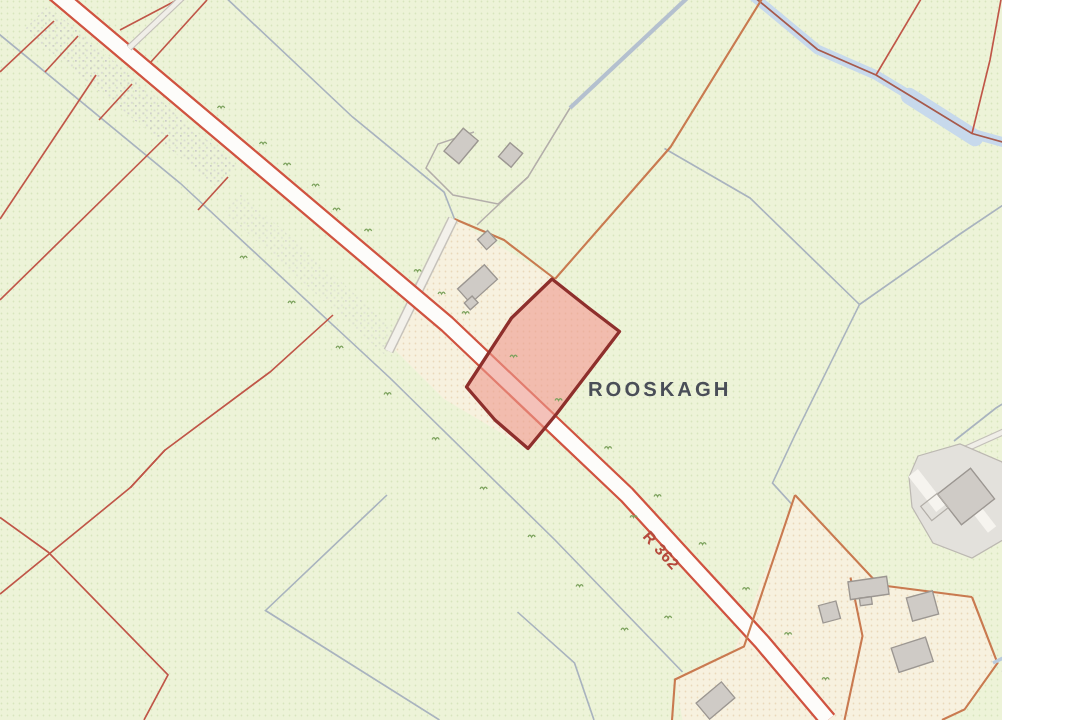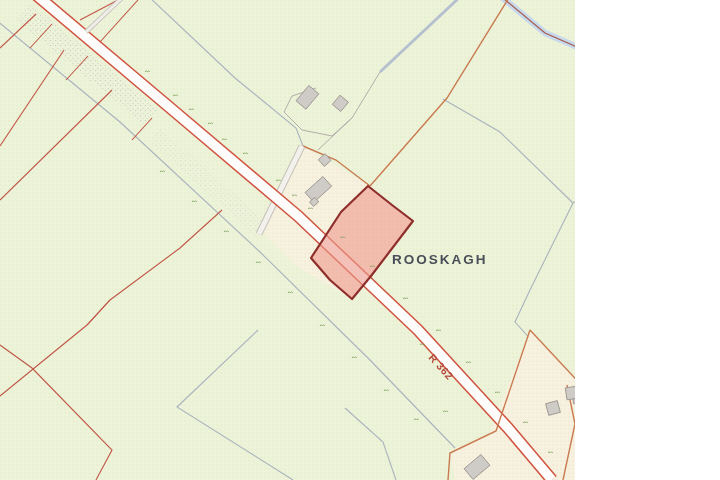--- a/index.html
+++ b/index.html
@@ -4,21 +4,21 @@
 <style>
   :root{
     --field:#edf3d8; --field_dot:#d8e5bd; --parcel_cream:#f7f1df; --cream_dot:#e9d9ba;
     --road_fill:#fdfcfa; --road_casing:#d05340; --boundary_red:#c05648; --boundary_orange:#c97a50;
     --hedge_gray:#a9b3bf; --water_fill:#c7d9ec; --water_line:#a65a4c;
     --building_fill:#cfcbc6; --building_stroke:#9c9792;
     --highlight_fill:#ee9a8d; --highlight_stroke:#8e2f2c;
     --label_dark:#4a4e58; --road_label_color:#b54a3c; --scrub_green:#7da35e;
   }
   html,body{margin:0;padding:0;background:#fff;}
-  .map-wrap{width:575px;height:480px;overflow:hidden;position:relative;font-family:"Liberation Sans",sans-serif;}
+  .map-wrap{width:668px;height:480px;overflow:hidden;position:relative;font-family:"Liberation Sans",sans-serif;}
   svg{display:block;}
   .bg{fill:var(--field);}
   .road-casing{fill:none;stroke:var(--road_casing);stroke-width:12.5;stroke-linejoin:round;}
   .road-fill{fill:none;stroke:var(--road_fill);stroke-width:9.5;stroke-linejoin:round;}
   .red-b{fill:none;stroke:var(--boundary_red);stroke-width:1.1;}
   .orange-b{fill:none;stroke:var(--boundary_orange);stroke-width:1.4;}
   .hedge{fill:none;stroke:var(--hedge_gray);stroke-width:1.1;}
   .hedge-thick{fill:none;stroke:#b4c0cf;stroke-width:2.8;}
   .path-gray{fill:none;stroke:#b3aeaa;stroke-width:1;}
   .water-band{fill:none;stroke:var(--water_fill);stroke-width:6.5;stroke-linecap:round;}

